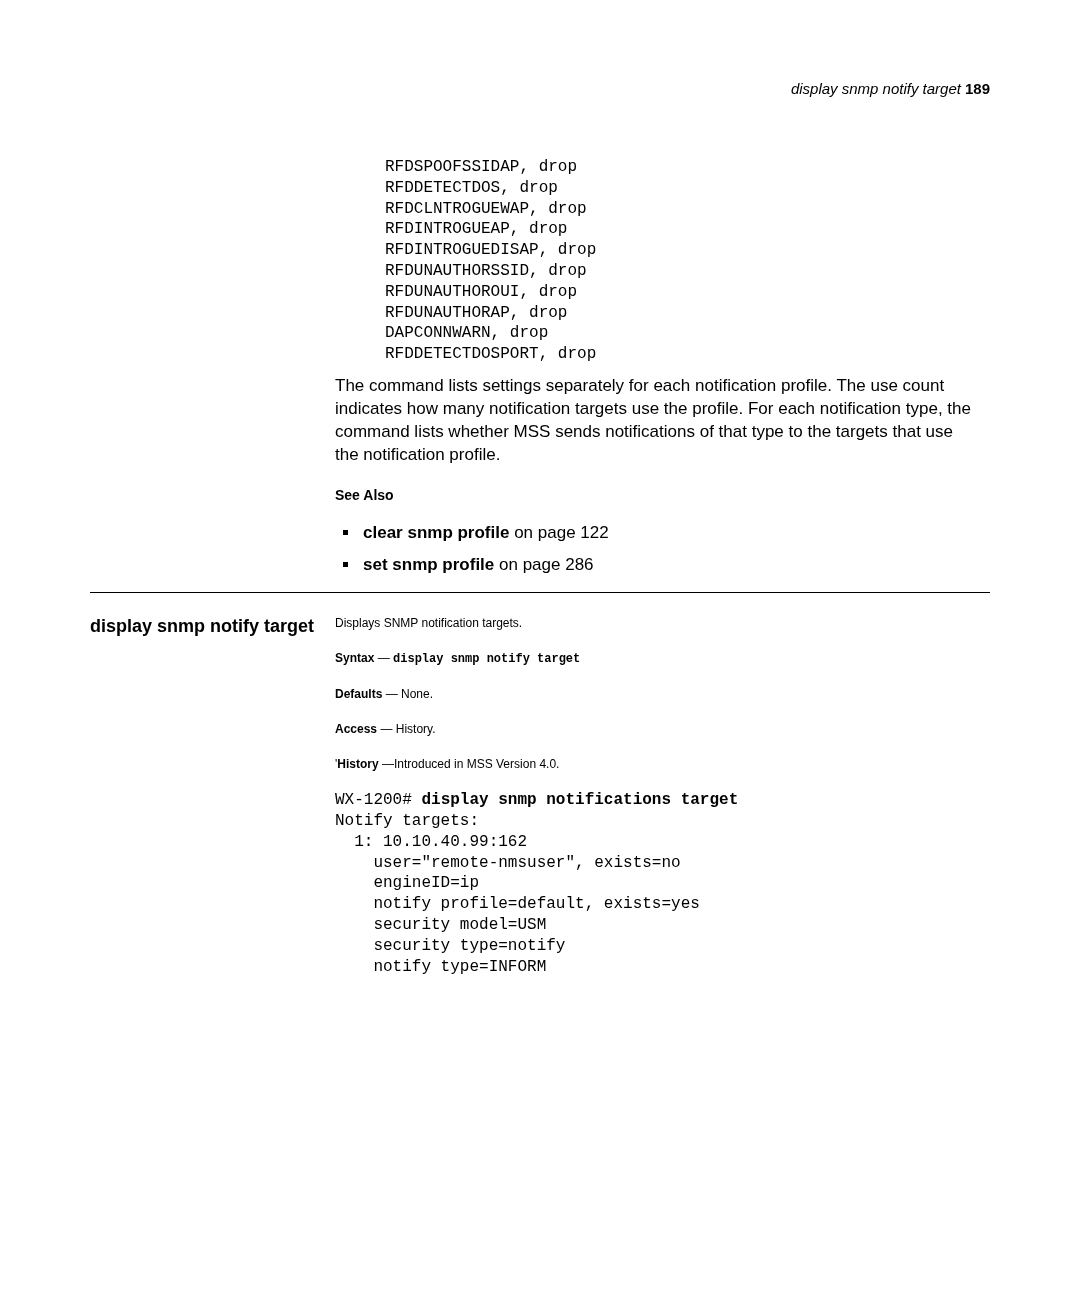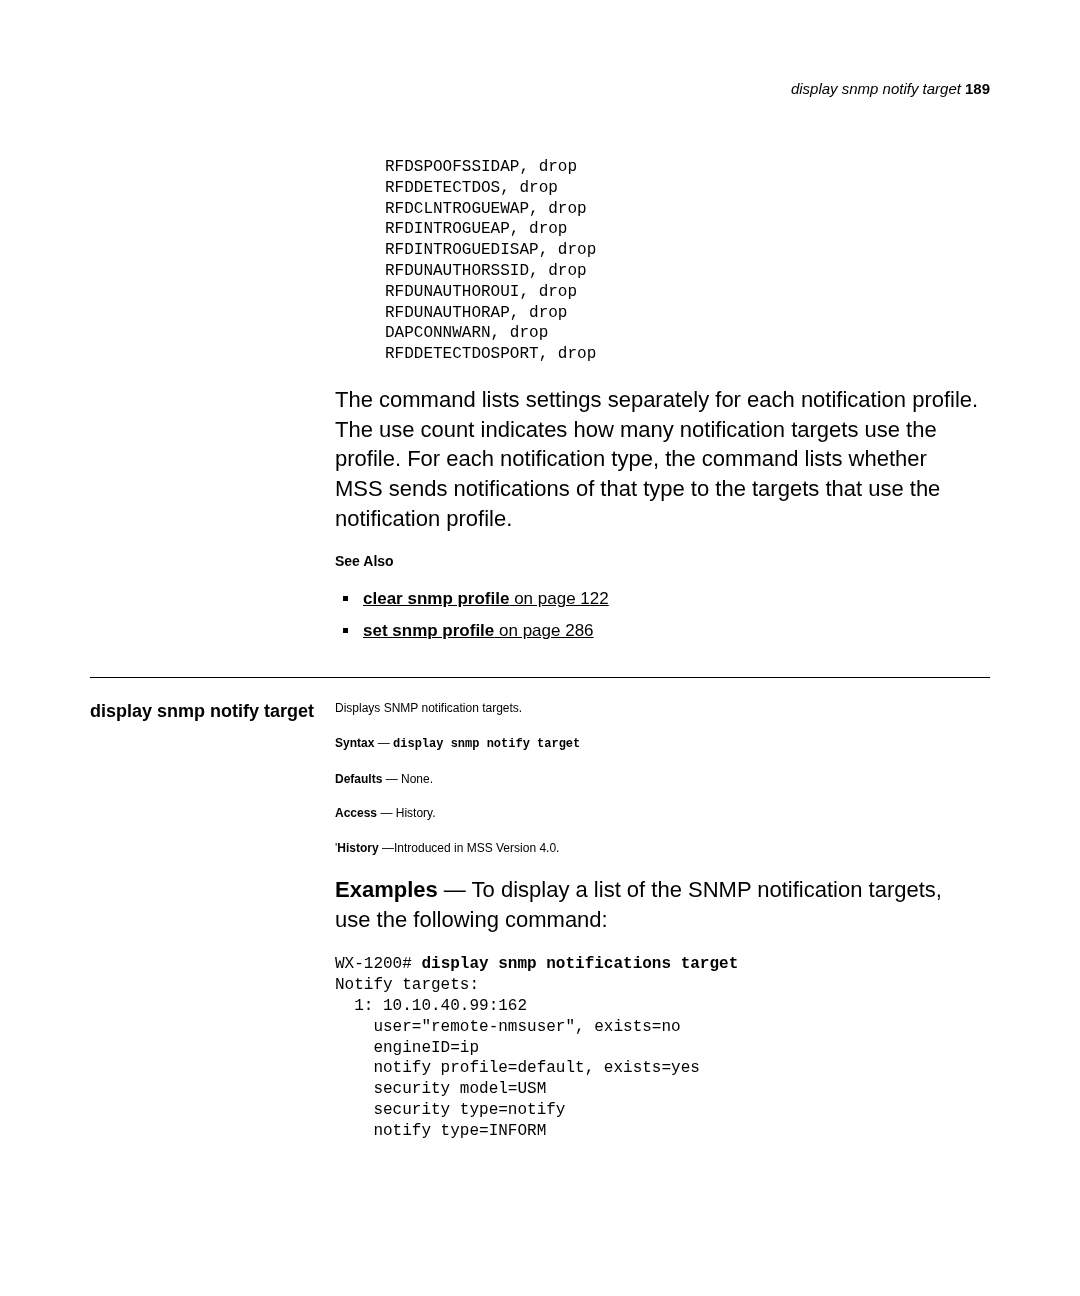--- a/index.html
+++ b/index.html
@@ -47,39 +47,38 @@
     }
     .main {
       flex: 1;
       padding-right: 10px;
     }
     .code-block {
       font-family: "Courier New", Courier, monospace;
       font-size: 16px;
       white-space: pre;
       line-height: 1.3;
-      margin-bottom: 20px;
+      margin-bottom: 10px;
     }
     .code-block.indent {
       padding-left: 50px;
     }
     .para {
-      font-size: 22px;
+      font-size: 17px;
       line-height: 1.35;
       margin-bottom: 20px;
     }
     .section-heading {
       font-weight: bold;
       font-size: 14px;
       margin-bottom: 18px;
     }
     .bullet-list {
       list-style: none;
-      margin-bottom: 34px;
-      text-decoration: underline;
+      margin-bottom: 16px;
     }
     .bullet-list li {
       position: relative;
       padding-left: 28px;
       font-size: 17px;
       line-height: 1.4;
       margin-bottom: 8px;
     }
     .bullet-list li::before {
       content: "";
@@ -171,23 +170,20 @@
     </p>
 
     <p class="field-line">
       <span class="bold">Access</span><span> — History.</span>
     </p>
 
     <p class="field-line">
       <span>'</span><span class="bold">History</span><span> —Introduced in MSS Version 4.0.</span>
     </p>
 
-    <p class="para">
-      <span class="bold">Examples</span><span> — To display a list of the SNMP notification targets, use the following command:</span>
-    </p>
 
     <div class="output-block"><span class="mono">WX-1200# </span><span class="mono-bold">display snmp notifications target</span>
 <span>Notify targets:
   1: 10.10.40.99:162
     user="remote-nmsuser", exists=no
     engineID=ip
     notify profile=default, exists=yes
     security model=USM
     security type=notify
     notify type=INFORM</span></div>

